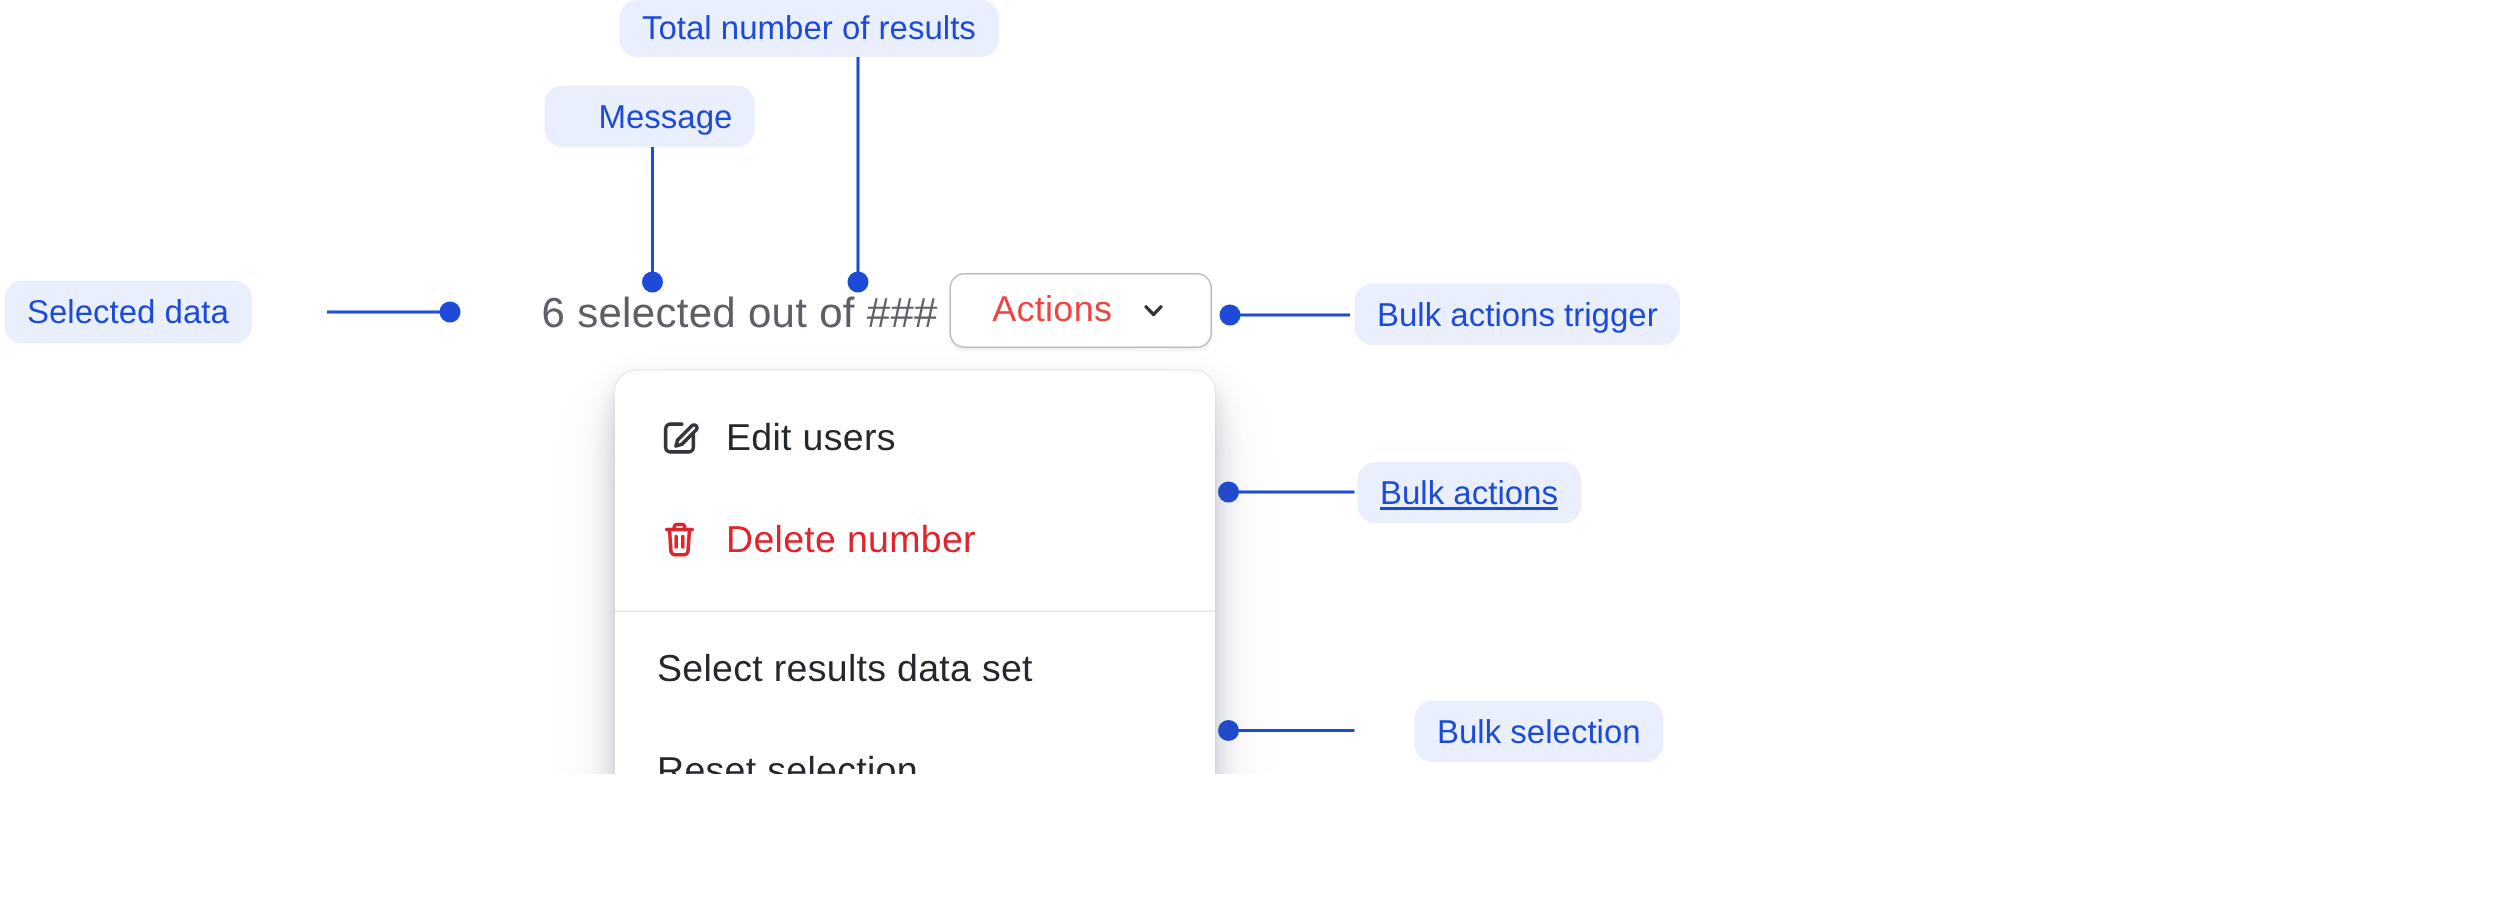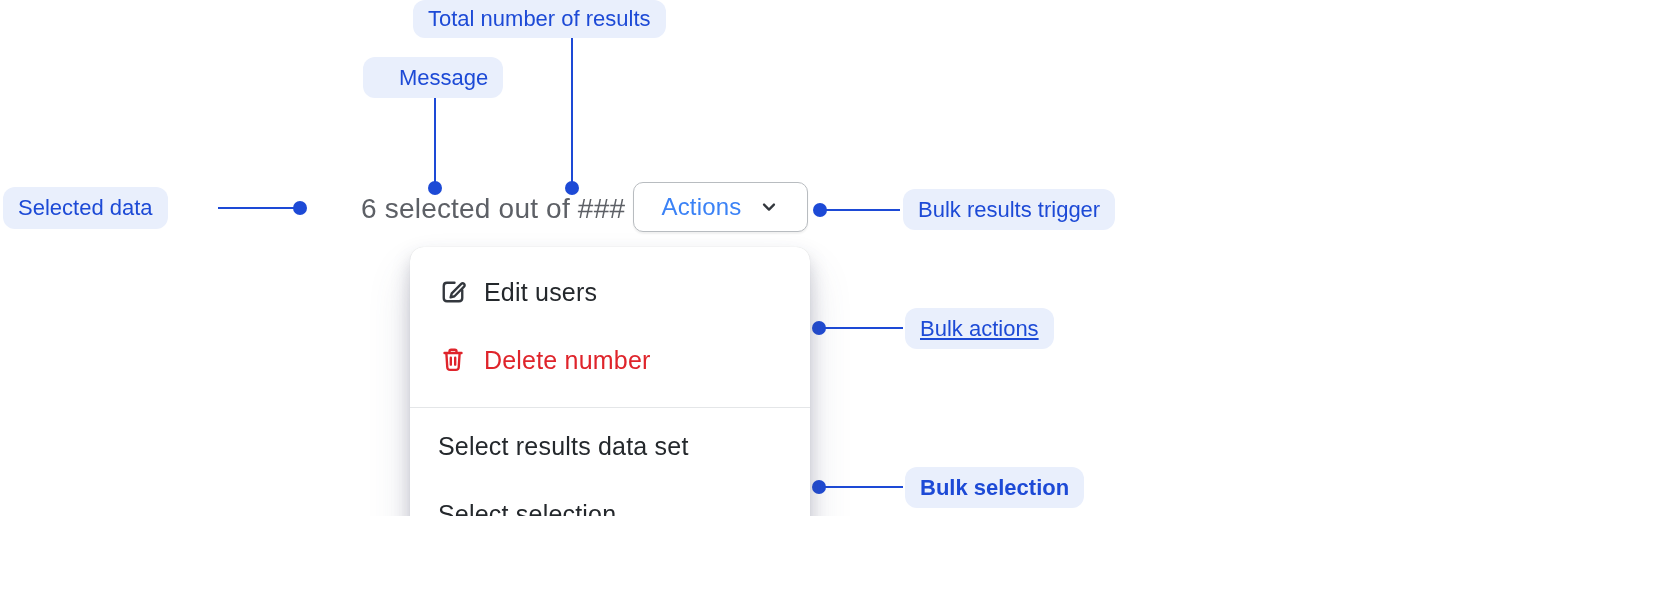--- a/index.html
+++ b/index.html
@@ -71,21 +71,21 @@
     border: 1.5px solid #b8bcc0;
     border-radius: 10px;
     display: flex;
     align-items: center;
     justify-content: center;
     gap: 16px;
     box-shadow: 0 2px 2px rgba(0,0,0,0.06);
     cursor: pointer;
   }
   .actions-button .label {
-    color: #3b82f6;
+    color: #ef4444;
     font-size: 24px;
     letter-spacing: 0.2px;
   }
 
   
   .menu {
     position: absolute;
     left: 410px;
     top: 247px;
     width: 400px;
@@ -129,25 +129,25 @@
 <body>
 
 <div class="canvas">
 
   <div class="chip" style="left:413px; top:0px; height:38px;">Total number of results</div>
 
   <div class="chip" style="left:363px; top:57px;padding-left:36px;">Message</div>
 
   <div class="chip" style="left:3px; top:187px; height:42px;">Selected data</div>
 
-  <div class="chip" style="left:903px; top:189px;">Bulk results trigger</div>
+  <div class="chip" style="left:903px; top:189px;">Bulk actions trigger</div>
 
   <div class="chip" style="left:905px; top:308px;text-decoration:underline;">Bulk actions</div>
 
-  <div class="chip" style="left:905px; top:467px;font-weight:bold;">Bulk selection</div>
+  <div class="chip" style="left:943px; top:467px;">Bulk selection</div>
 
   <div class="aline" style="left:571px; top:38px; width:2px; height:145px;"></div>
   <div class="adot" style="left:565px; top:181px;"></div>
 
   <div class="aline" style="left:434px; top:98px; width:2px; height:85px;"></div>
   <div class="adot" style="left:428px; top:181px;"></div>
 
   <div class="aline" style="left:218px; top:207px; width:78px; height:2px;"></div>
   <div class="adot" style="left:293px; top:201px;"></div>
 
@@ -195,18 +195,18 @@
       <span class="mi-label">Delete number</span>
     </div>
 
     <hr class="menu-divider">
 
     <div class="menu-item">
       <span class="mi-label">Select results data set</span>
     </div>
 
     <div class="menu-item">
-      <span class="mi-label">Select selection</span>
+      <span class="mi-label">Reset selection</span>
     </div>
 
   </div>
 
 </div>
 
 </body></html>

